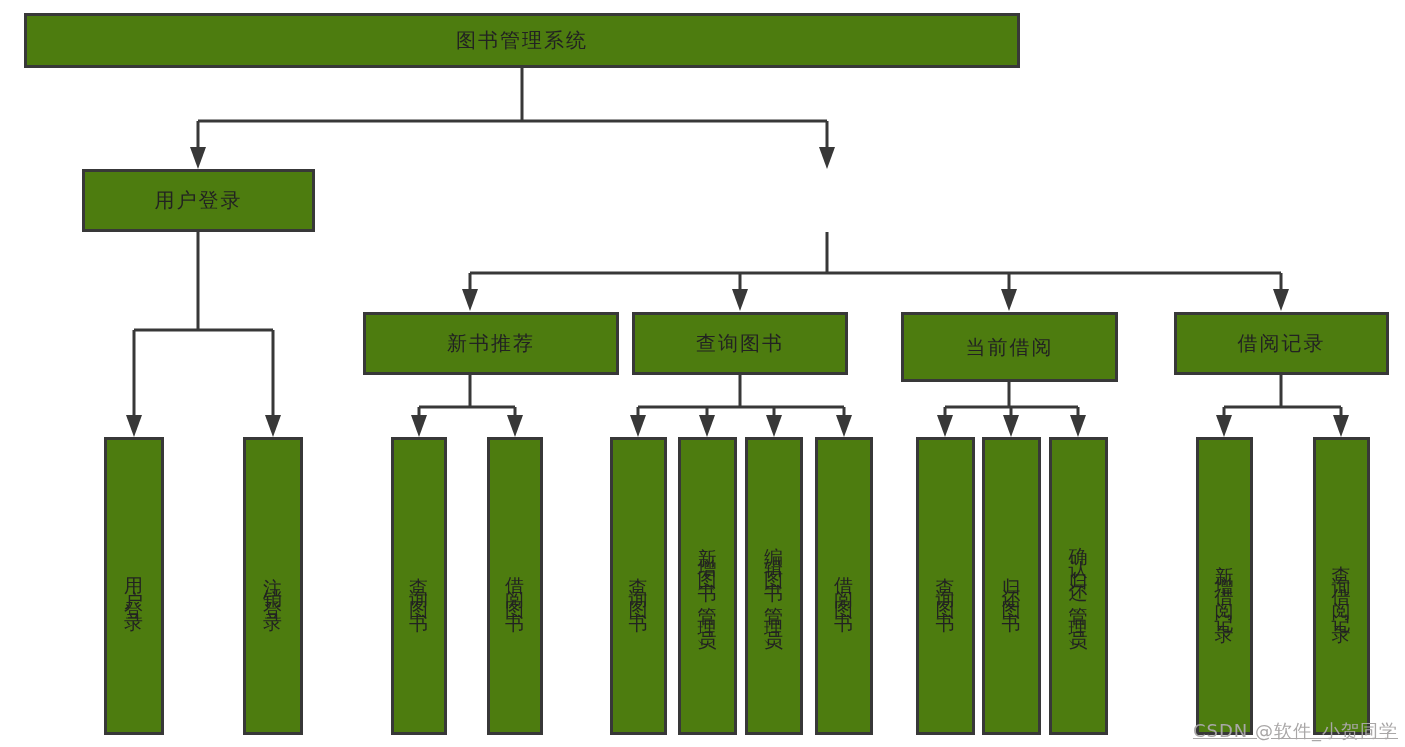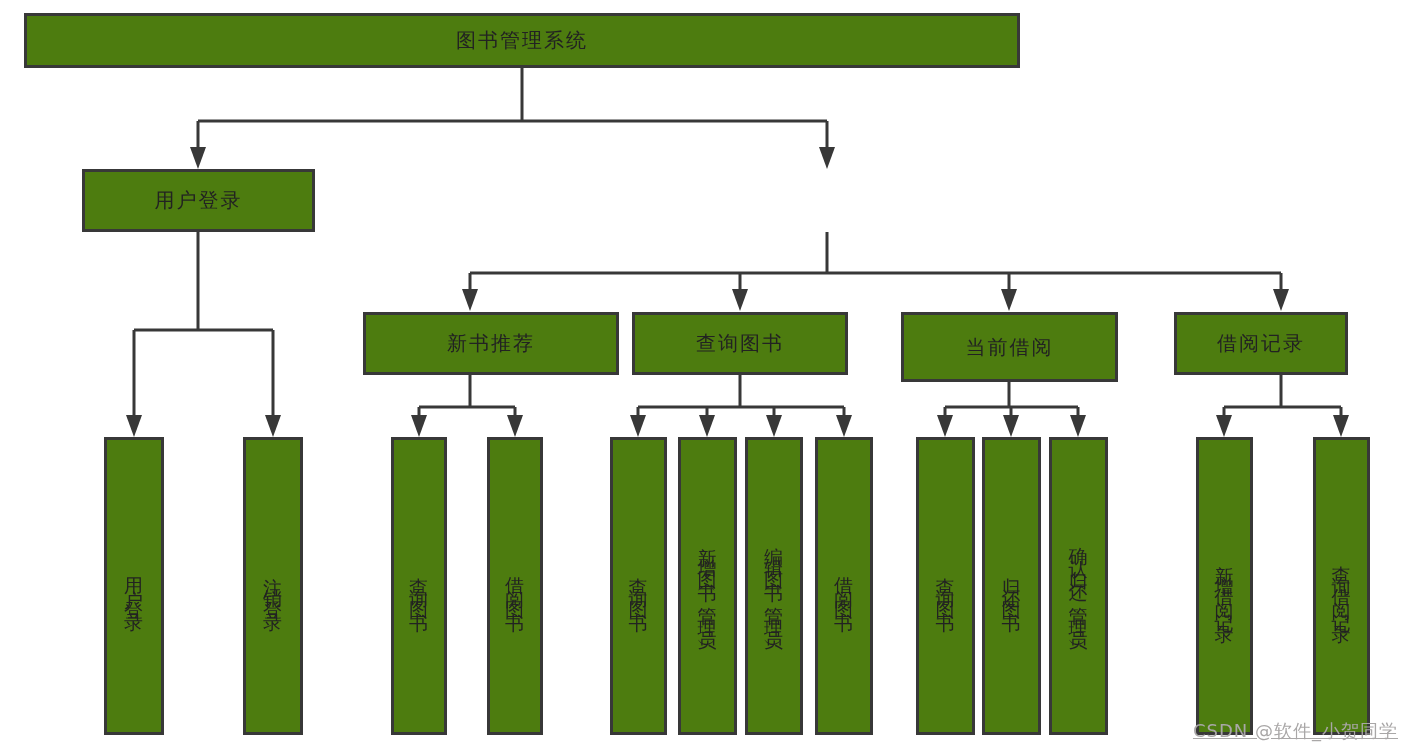--- a/index.html
+++ b/index.html
@@ -113,21 +113,21 @@
     </g>
   </svg>
 
   <div class="node hbox" style="left:24px; top:13px; width:996px; height:55px;">图书管理系统</div>
 
   <div class="node hbox" style="left:82px; top:169px; width:233px; height:63px;">用户登录</div>
 
   <div class="node hbox" style="left:363px; top:312px; width:256px; height:63px;">新书推荐</div>
   <div class="node hbox" style="left:632px; top:312px; width:216px; height:63px;">查询图书</div>
   <div class="node hbox" style="left:901px; top:312px; width:217px; height:70px;">当前借阅</div>
-  <div class="node hbox" style="left:1174px; top:312px; width:174px; height:63px;">借阅记录</div>
+  <div class="node hbox" style="left:1174px; top:312px; width:215px; height:63px;">借阅记录</div>
 
   <div class="node vbox" style="left:104px; width:60px;">
     <span class="vtext">用户登录</span>
   </div>
   <div class="node vbox" style="left:243px; width:60px;">
     <span class="vtext">注销登录</span>
   </div>
 
   <div class="node vbox" style="left:391px; width:56px;">
     <span class="vtext">查询图书</span>

